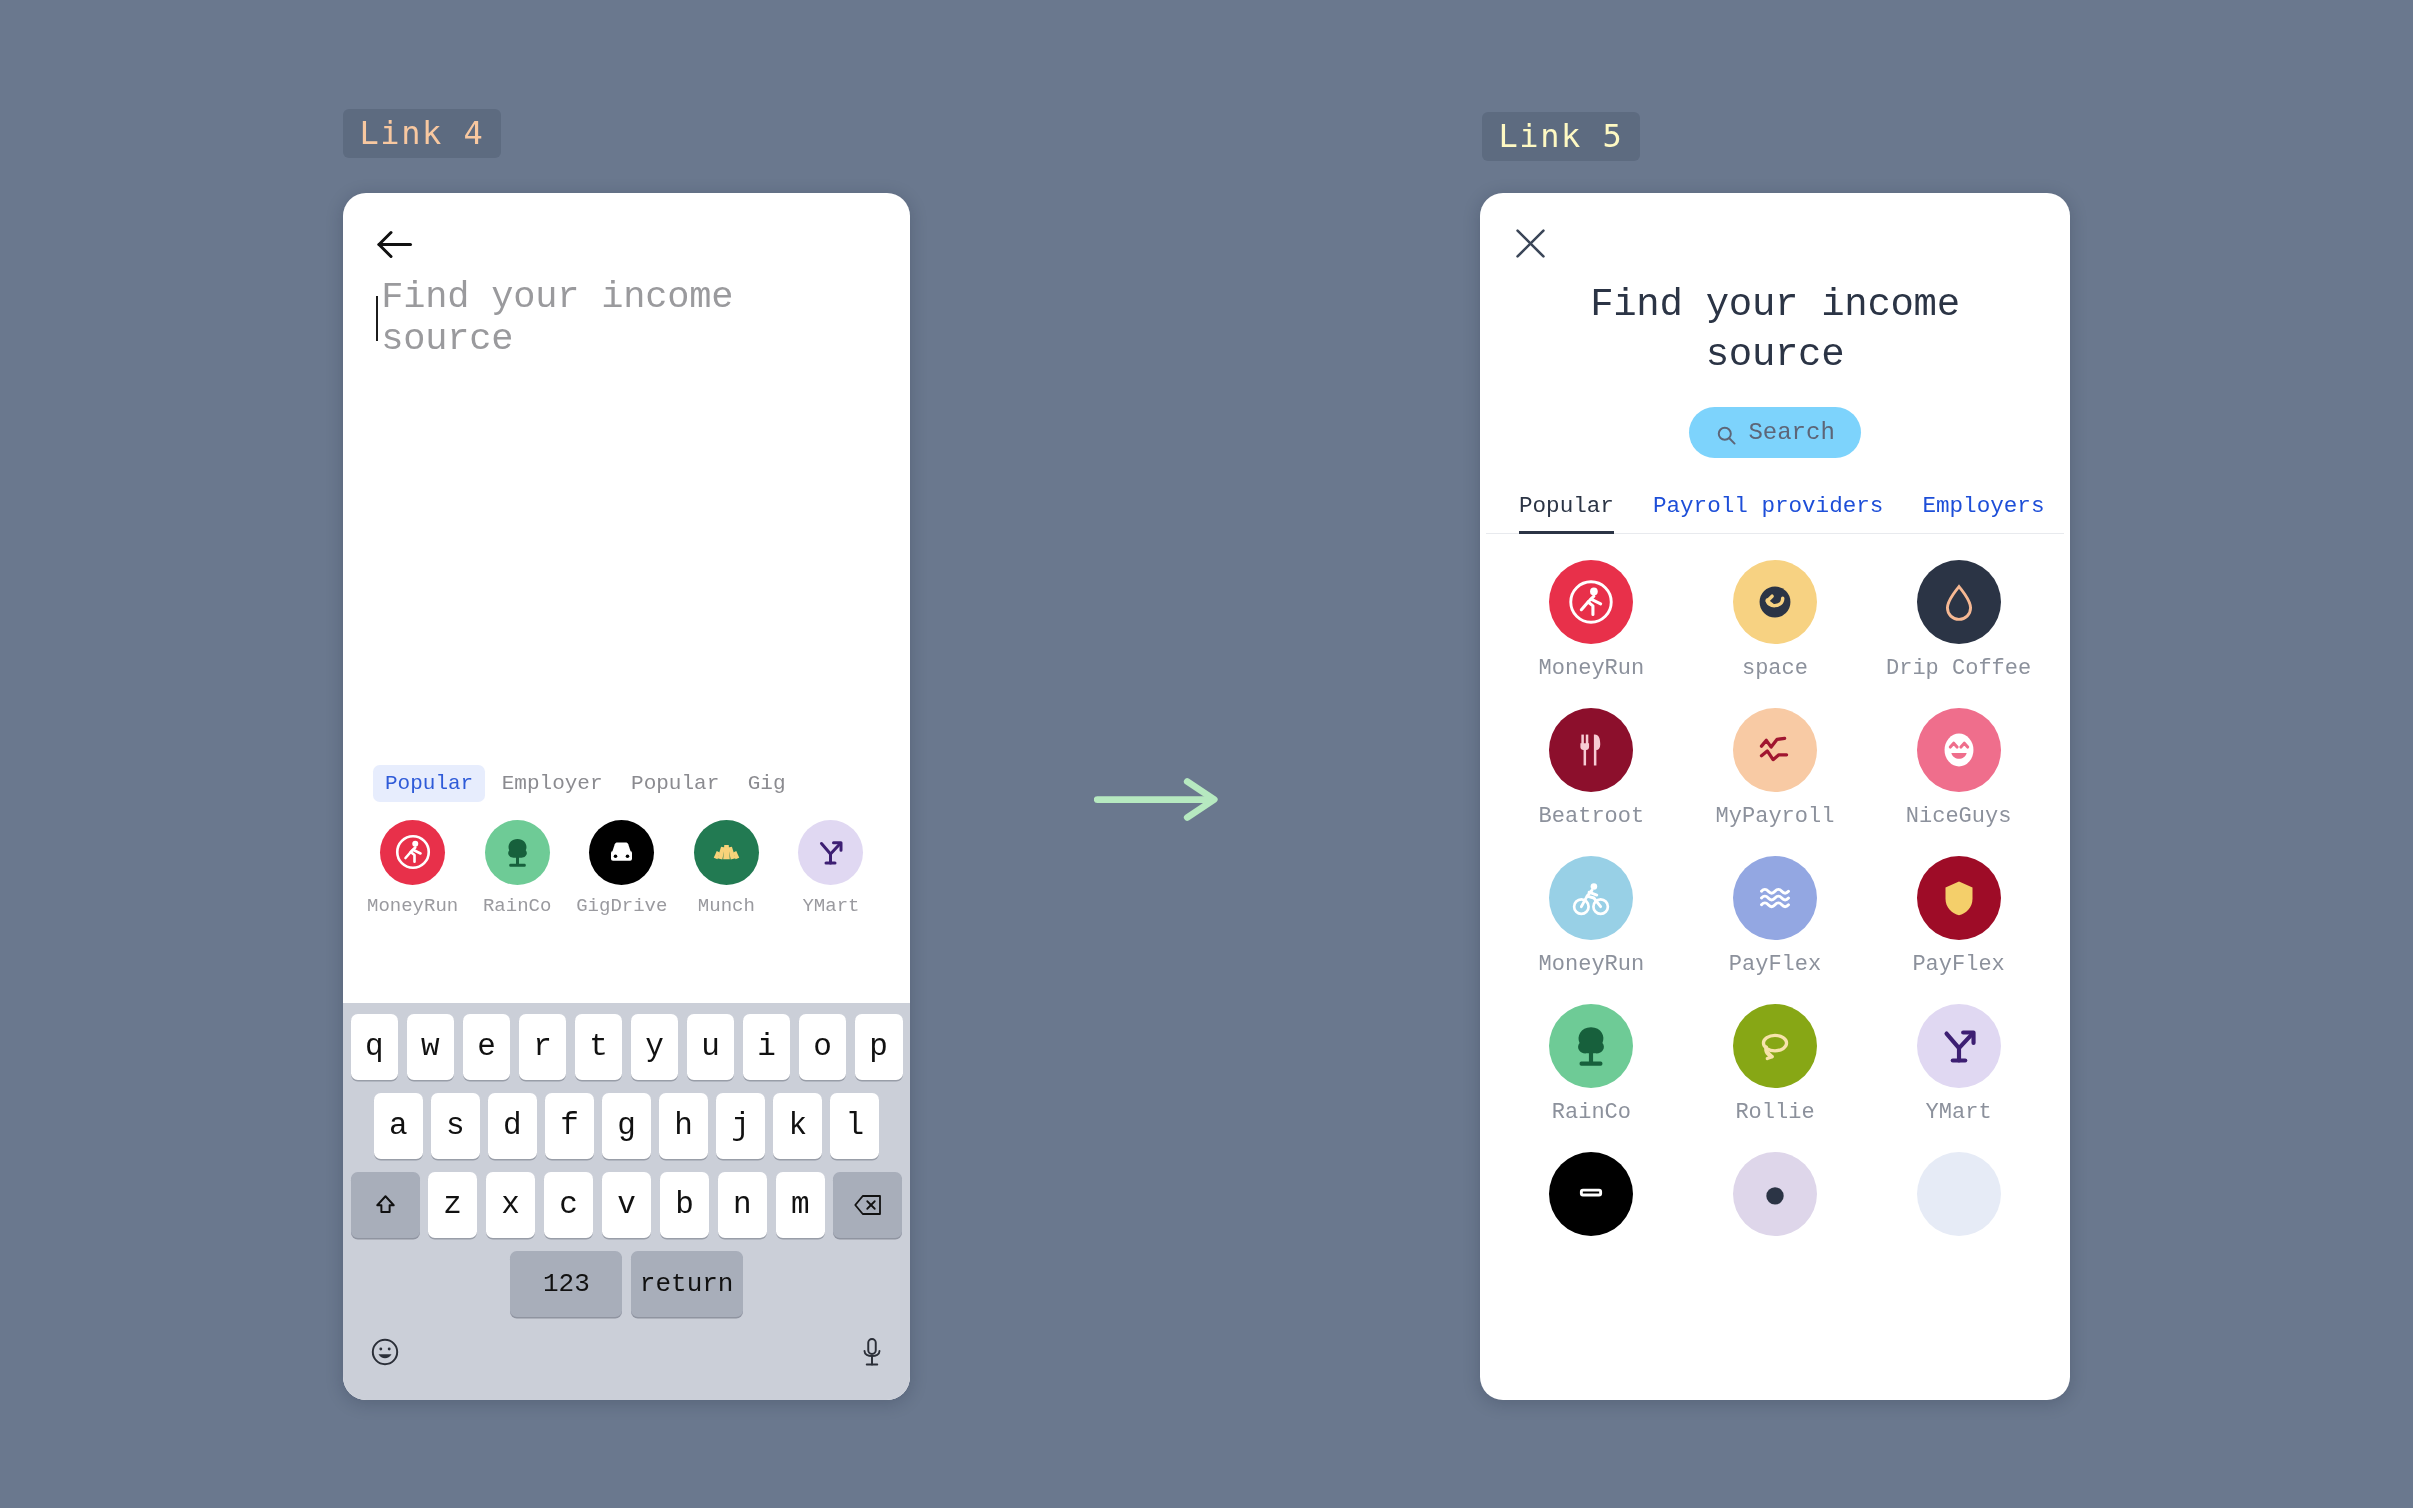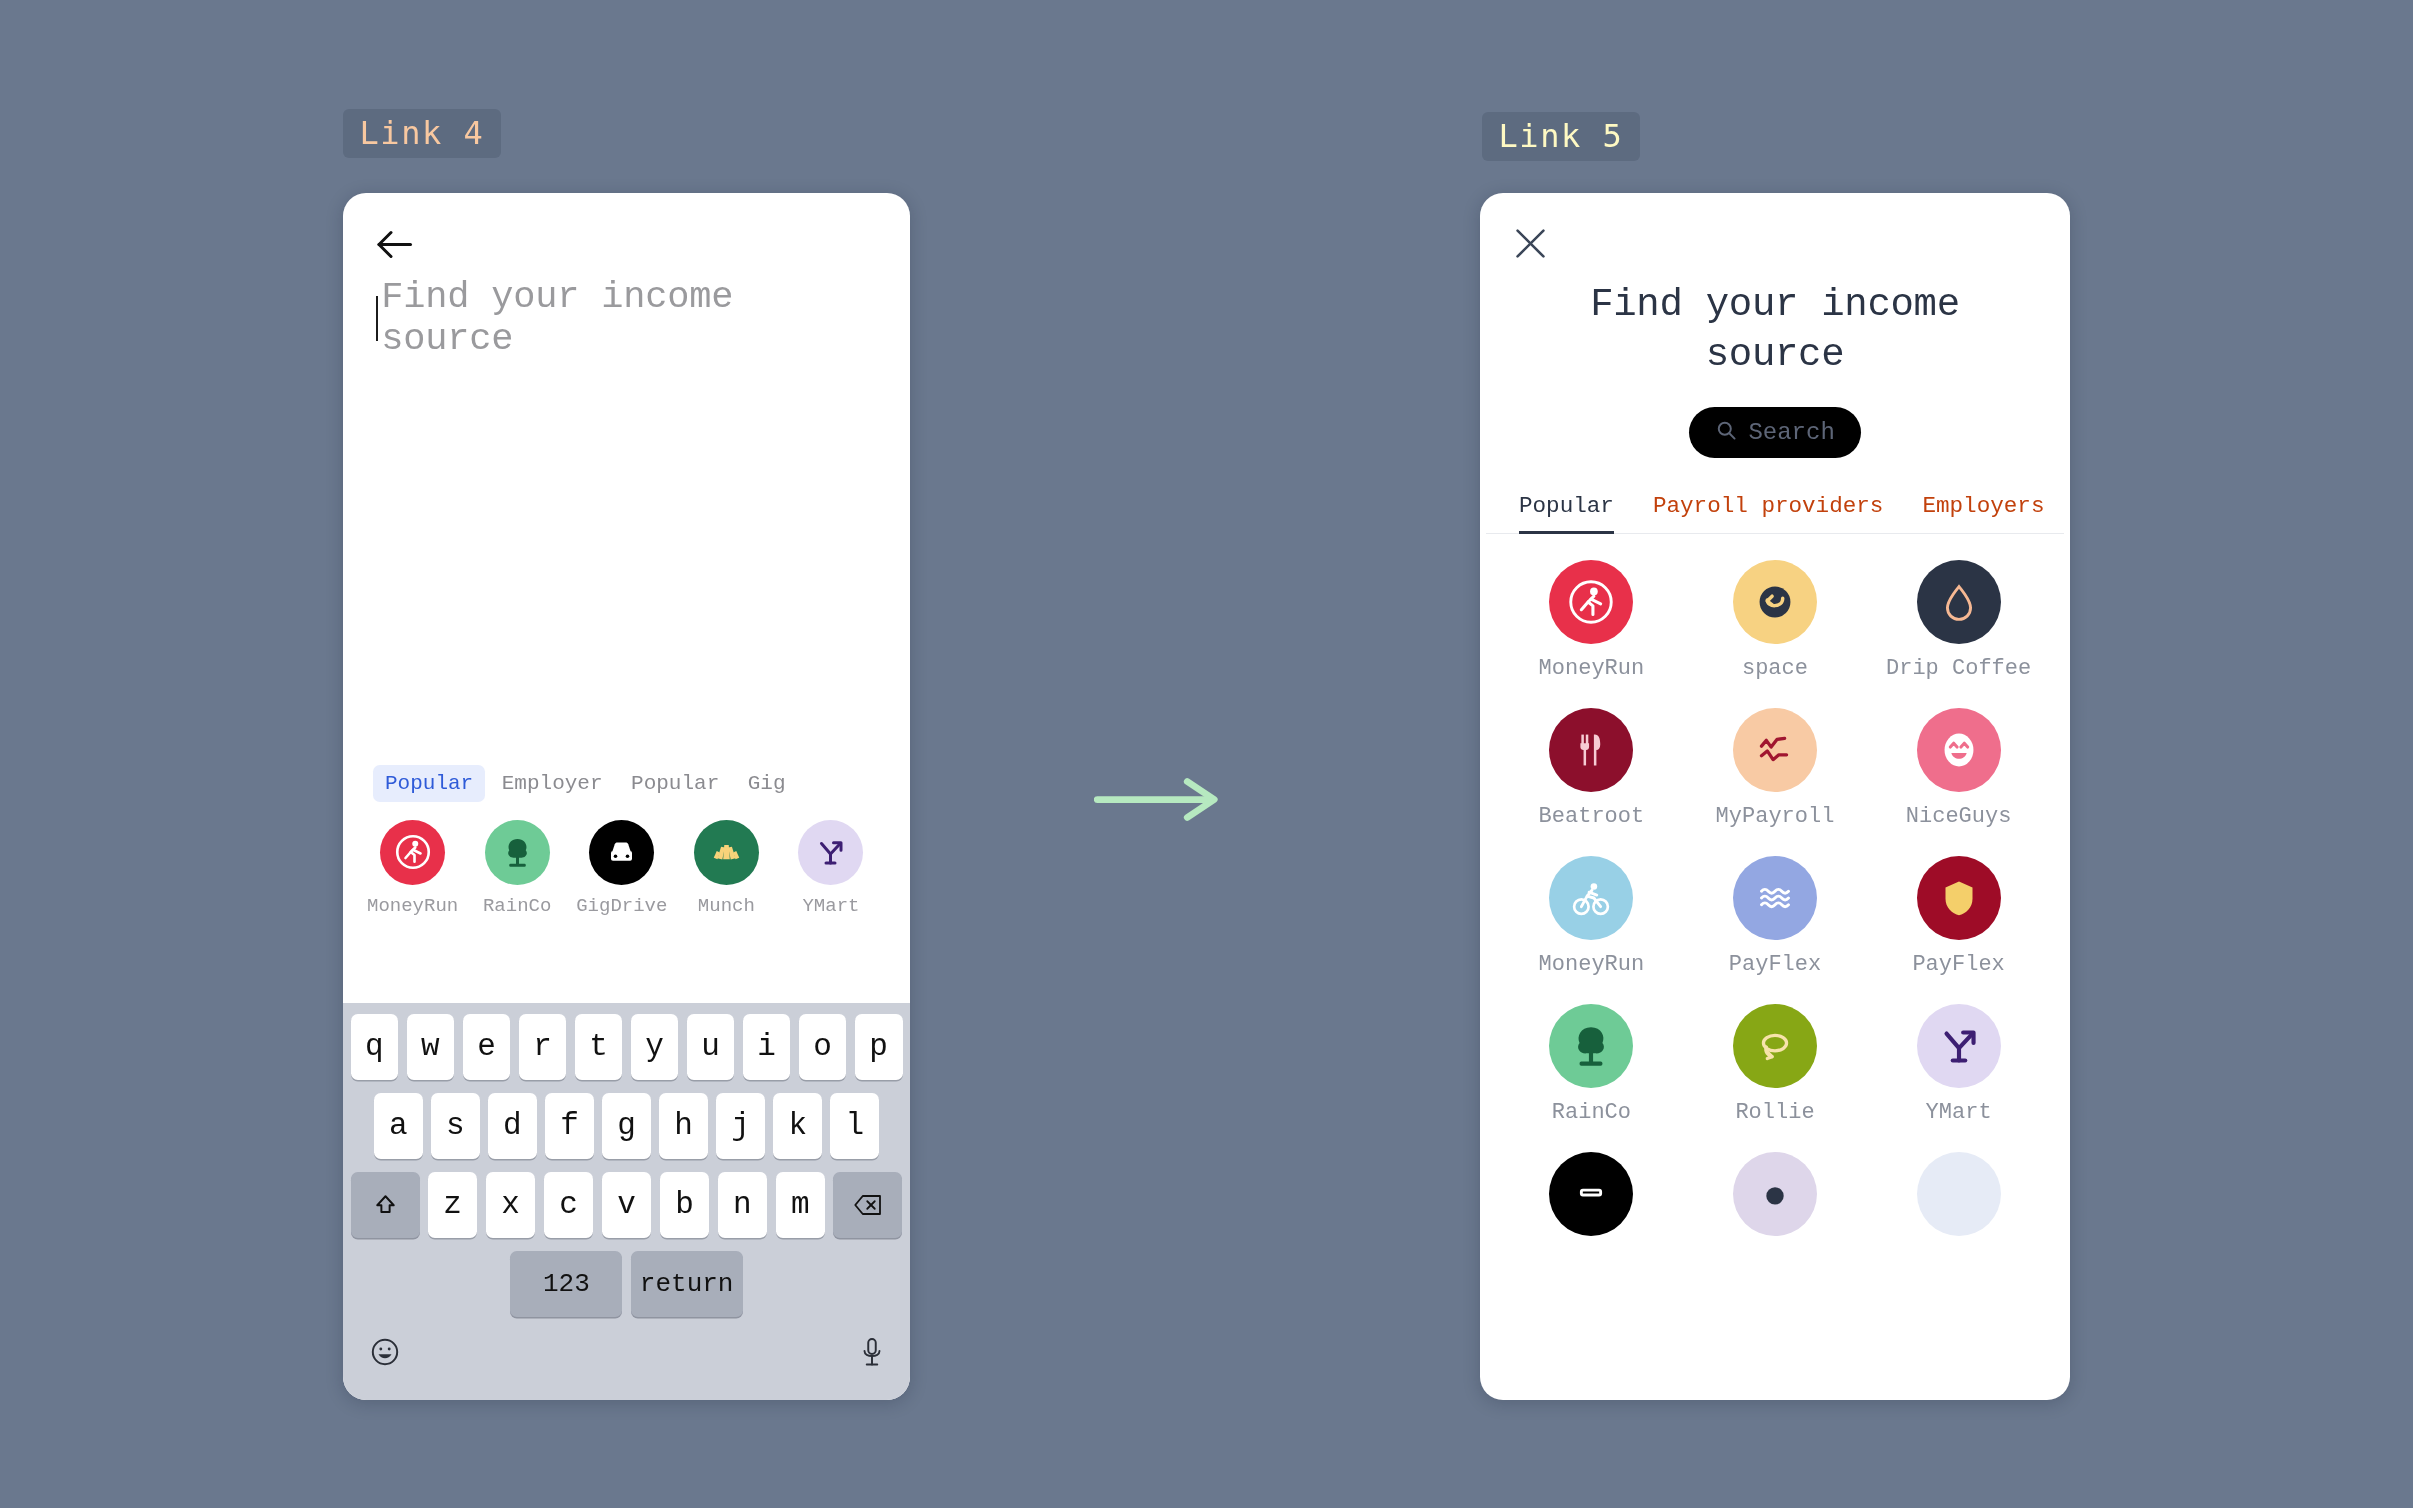--- a/index.html
+++ b/index.html
@@ -88,27 +88,27 @@
 
   
   .r-pad { padding: 33px 33px 0 33px; }
   .close-x { width: 35px; height: 35px; cursor: pointer; }
   .r-title {
     margin-top: 19.6px; text-align: center; font-size: 39px; line-height: 1.28;
     color: #2b3445; letter-spacing: -0.3px;
   }
   .r-searchwrap { display: flex; justify-content: center; margin-top: 27px; }
   .r-search {
-    background: #000000; border-radius: 753px; padding: 12px 26px;
-    display: flex; align-items: flex-start; gap: 10.6px; cursor: pointer;
+    background: #7dd3fc; border-radius: 753px; padding: 12px 26px;
+    display: flex; align-items: flex-end; gap: 10.6px; cursor: pointer;
   }
   .r-search span { font-size: 24px; color: #5d6577; }
 
   .r-tabs { display: flex; gap: 39px; margin-top: 35px; padding: 0 6px; }
-  .r-tab { font-size: 22.6px; color: #c2410c; padding-bottom: 12px; cursor: pointer; white-space: nowrap; }
+  .r-tab { font-size: 22.6px; color: #1d4ed8; padding-bottom: 12px; cursor: pointer; white-space: nowrap; }
   .r-tab.active { color: #2b3445; border-bottom: 3px solid #2b3445; }
   .r-tabs-rule { height: 1.5px; background: #e8eaee; margin: -1.5px 6px 0 6px; }
 
   .r-grid {
     margin-top: 26px; padding: 0 19.6px;
     display: grid; grid-template-columns: repeat(3, 1fr); row-gap: 27px;
     justify-items: center;
   }
   .r-item { display: flex; flex-direction: column; align-items: center; cursor: pointer; }
   .r-ic { width: 84px; height: 84px; border-radius: 50%; display:flex; align-items:center; justify-content:center; }

